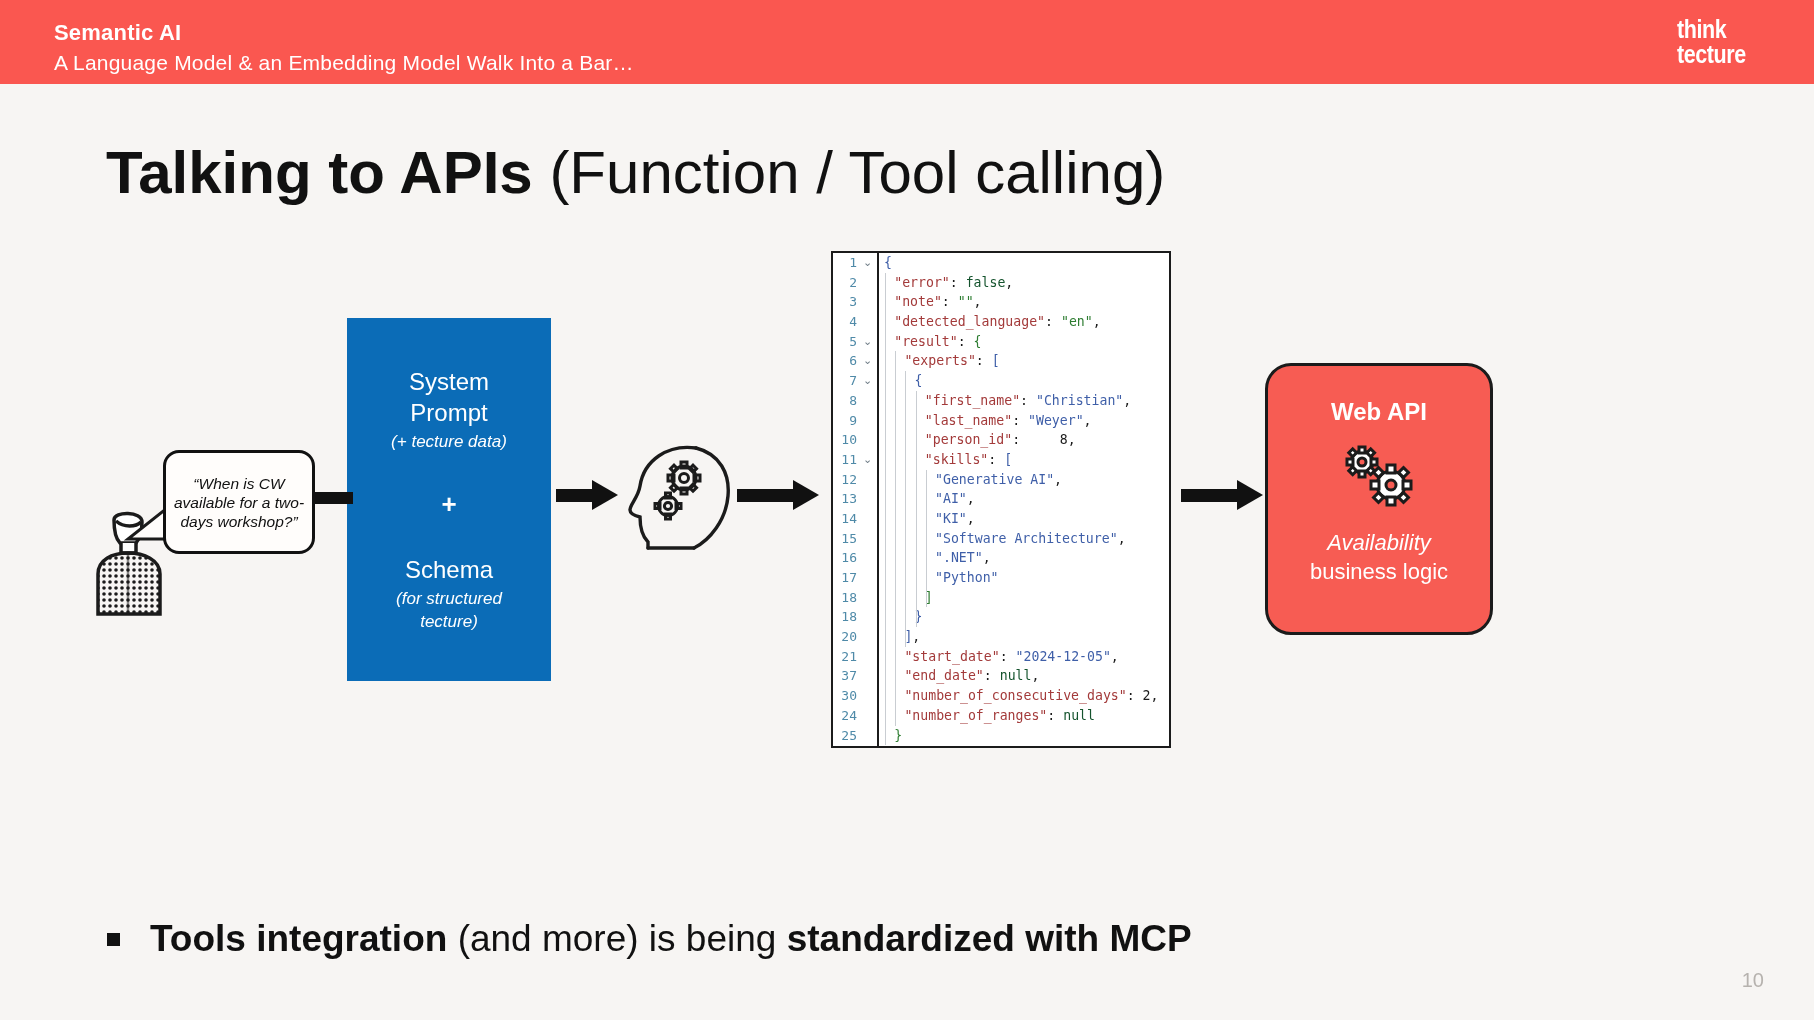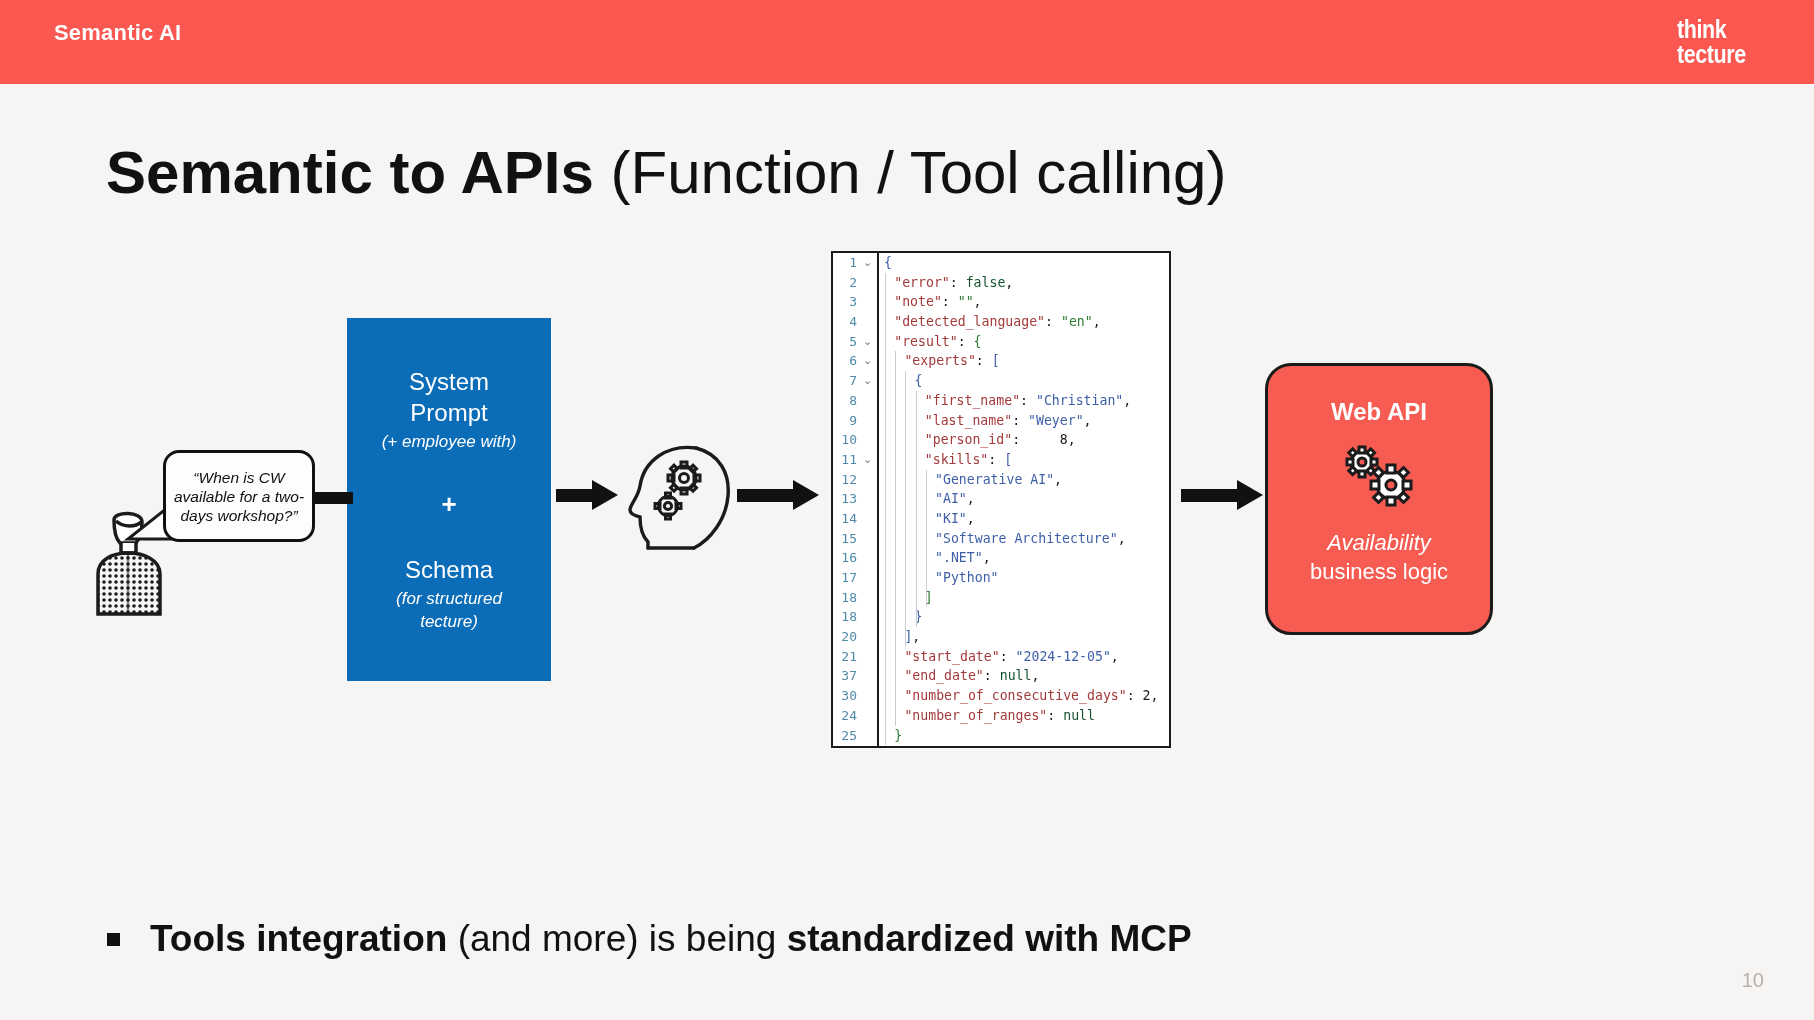--- a/index.html
+++ b/index.html
@@ -44,21 +44,21 @@
   }
   .slide-title .strong { font-weight: bold; }
   .slide-title .light  { font-weight: 400; }
 
   
   .person { position: absolute; left: 84px; top: 508px; width: 90px; height: 110px; }
 
   
   .bubble {
     position: absolute; left: 163px; top: 450px;
-    width: 152px; height: 92px;
+    width: 152px; height: 104px;
     background: #fffdfb;
     border: 3px solid #111; border-radius: 16px;
     display: flex; align-items: center; justify-content: center;
     z-index: 3;
   }
   .bubble-text {
     font-style: italic; font-size: 15.5px; line-height: 19px;
     text-align: center; color: #111; padding: 0 6px;
   }
   .bubble-tail { position: absolute; left: 120px; top: 495px; width: 60px; height: 60px; z-index: 2; }
@@ -163,28 +163,29 @@
   .page-num {
     position: absolute; right: 50px; bottom: 28px;
     font-size: 20px; color: #b6b2ae;
   }
 </style>
 </head>
 <body>
 
 <div class="header">
   <div class="header-title">Semantic AI</div>
+  <div class="header-subtitle">A Language Model &amp; an Embedding Model Walk Into a Bar…</div>
   <div class="logo">
     <div>think</div>
     <div>tecture</div>
   </div>
 </div>
 
 <div class="slide-title">
-  <span class="strong">Semantic to APIs</span><span class="light"> (Function / Tool calling)</span>
+  <span class="strong">Talking to APIs</span><span class="light"> (Function / Tool calling)</span>
 </div>
 
 <div class="person">
   <svg viewBox="0 0 90 110" width="90" height="110">
     <defs>
       <pattern id="dots" width="6" height="6" patternUnits="userSpaceOnUse">
         <circle cx="2" cy="2" r="1.8" fill="#1b1b1b"></circle>
       </pattern>
     </defs>
     <path d="M30 12 C30 3, 58 3, 58 14 C58 22, 56 30, 52 35 L36 35 C31 30, 30 20, 30 12 Z" fill="#fff" stroke="#1b1b1b" stroke-width="3.5"></path>
@@ -202,21 +203,21 @@
   </svg>
 </div>
 <div class="bubble">
   <div class="bubble-text">“When is CW available for a two-days workshop?”</div>
 </div>
 <div class="conn-line"></div>
 
 <div class="blue-box">
   <div class="bb-h">System</div>
   <div class="bb-h">Prompt</div>
-  <div class="bb-sub">(+ employee with)</div>
+  <div class="bb-sub">(+ tecture data)</div>
   <div class="bb-plus">+</div>
   <div class="bb-h">Schema</div>
   <div class="bb-sub">(for structured</div>
   <div class="bb-sub" style="margin-top:0">tecture)</div>
 </div>
 
 <div class="arrow" style="left:556px; top:480px; width:62px;">
   <div class="shaft" style="width:38px;"></div>
   <div class="head" style="left:36px;"></div>
 </div>

